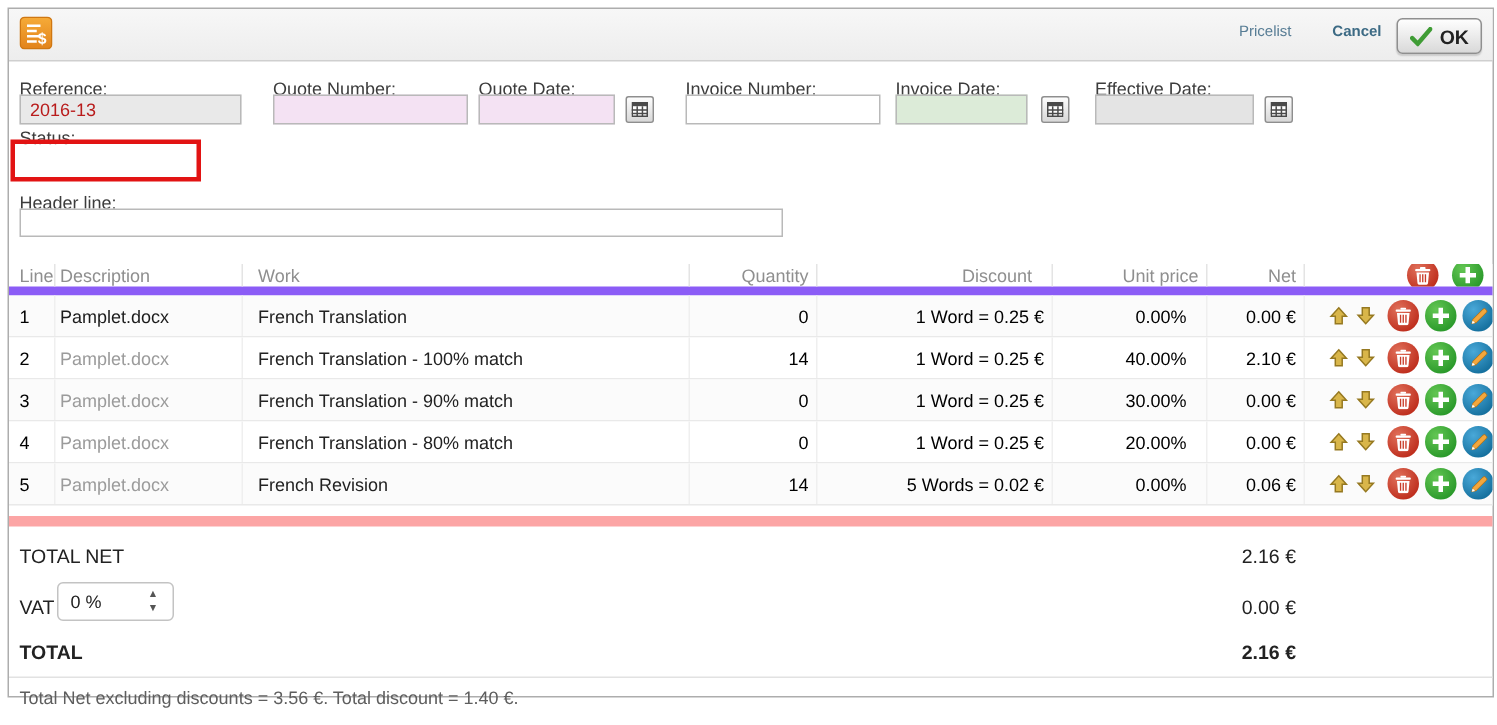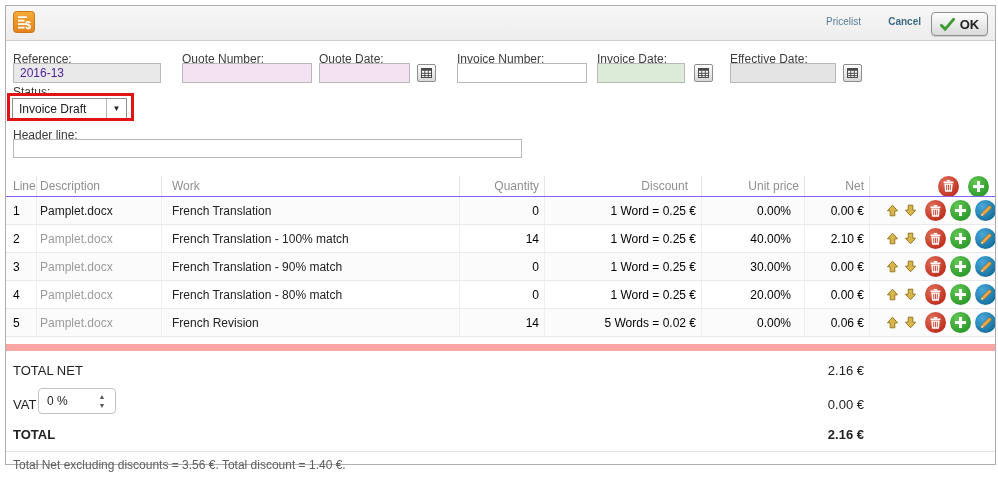--- a/index.html
+++ b/index.html
@@ -12,38 +12,38 @@
   .topbar { position:absolute; left:0; top:0; width:989px; height:35px; background:linear-gradient(#f7f7f7,#ededed); border-bottom:1px solid #cfcfcf; }
   .appicon { position:absolute; left:7px; top:5px; width:22px; height:22px; }
   .link { position:absolute; top:10px; font-size:10px; color:#587d95; cursor:pointer; }
   .link.cancel { color:#3c6a84; font-weight:bold;text-align:right; }
   .okbtn { position:absolute; right:7px; top:6px; width:57px; height:24px; border:1px solid #8f8f8f; border-radius:4px;
            background:linear-gradient(#fefefe,#d9d9d9); display:flex; align-items:center; justify-content:center; gap:5px;
            font-size:13px; color:#222; cursor:pointer; box-shadow:0 1px 1px rgba(0,0,0,.15);font-weight:bold; }
 
   
   .flabel { position:absolute; font-size:12px; color:#3c3c3c; white-space:nowrap; }
-  .finput { position:absolute; height:20px; border:1px solid #b9b9b9; font-size:12px; color:#4c1d95; padding:0 6px; font-family:"Liberation Sans",sans-serif; }
+  .finput { position:absolute; height:20px; border:1px solid #b9b9b9; font-size:12px; color:#b91c1c; padding:0 6px; font-family:"Liberation Sans",sans-serif; }
   .ref   { background:#e9e9e9; }
   .pink  { background:#f4e2f3; }
   .green { background:#dcebd8; }
   .gray  { background:#e4e4e4; }
   .calbtn { position:absolute; width:19px; height:18px; border:1px solid #8e8e8e; border-radius:2px;
             background:linear-gradient(#fdfdfd,#d8d8d8); display:flex; align-items:center; justify-content:center; cursor:pointer; }
 
   .anno { position:absolute; left:1px; top:87px; width:127px; height:28px; border:3px solid #e21313; z-index:5; pointer-events:none; }
   .combo { position:absolute; left:6px; top:92px; width:115px; height:21px; background:#fff; border:1px solid #8e8e8e;
            display:flex; align-items:center; font-size:12px; color:#222; cursor:pointer; }
   .combo .txt { flex:1; padding-left:6px; }
   .combo .arr { width:20px; height:100%; border-left:1px solid #b5b5b5; display:flex; align-items:center; justify-content:center; font-size:8px; color:#222; }
 
   
   .tbl { position:absolute; left:0; top:170px; width:989px; font-size:12px; }
   .trow { display:grid; grid-template-columns:30px 125px 298px 85px 157px 103px 65px 126px; align-items:center; background:#fff; border-bottom:1px solid #e9e9e9; height:28px; }
-  .trow.hdr { height:21px; color:#8f8f8f; border-bottom:1px solid #8b5cf6; }
+  .trow.hdr { height:21px; color:#8f8f8f; border-bottom:6px solid #8b5cf6; }
   .trow:nth-child(odd):not(.hdr) { background:#fbfbfb; }
   .c { padding:0 5px; white-space:nowrap; overflow:hidden; }
   .c.b { border-left:1px solid #efefef; height:100%; display:flex; align-items:center; }
   .hdr .c.b { border-left:1px solid #e4e4e4; }
   .c.line { padding-left:7px; }
   .c.desc { padding-left:3px; }
   .c.work { padding-left:10px; color:#222; }
   .r { justify-content:flex-end; text-align:right; }
   .c.disc { padding-right:13px; }
   .muted { color:#9b9b9b; }
@@ -135,24 +135,20 @@
     <span class="calbtn" style="left:837px;top:58px;">
       <svg width="11" height="10" viewBox="0 0 11 10">
           <rect x="0.5" y="0.5" width="10" height="9" fill="#fff" stroke="#4a4a4a"></rect>
           <rect x="0.5" y="0.5" width="10" height="2.3" fill="#4a4a4a"></rect>
           <path stroke="#4a4a4a" d="M3.8 2.8v7M7.3 2.8v7M0 5.3h11M0 7.6h11"></path>
         </svg>
     </span>
 
     <span class="flabel" style="left:7px;top:79px;">Status:</span>
     <div class="anno"></div>
-    <div class="combo">
-      <span class="txt">Invoice Draft</span>
-      <span class="arr">▼</span>
-    </div>
 
     <span class="flabel" style="left:7px;top:122px;">Header line:</span>
     <input class="finput" style="left: 7px; top: 133px; width: 509px; height: 19px; background: rgb(255, 255, 255);" value="">
 
     <div class="tbl">
       <div class="trow hdr">
         <span class="c line">Line</span>
         <span class="c desc b">Description</span>
         <span class="c work b" style="color:#8f8f8f;">Work</span>
         <span class="c r b">Quantity</span>

